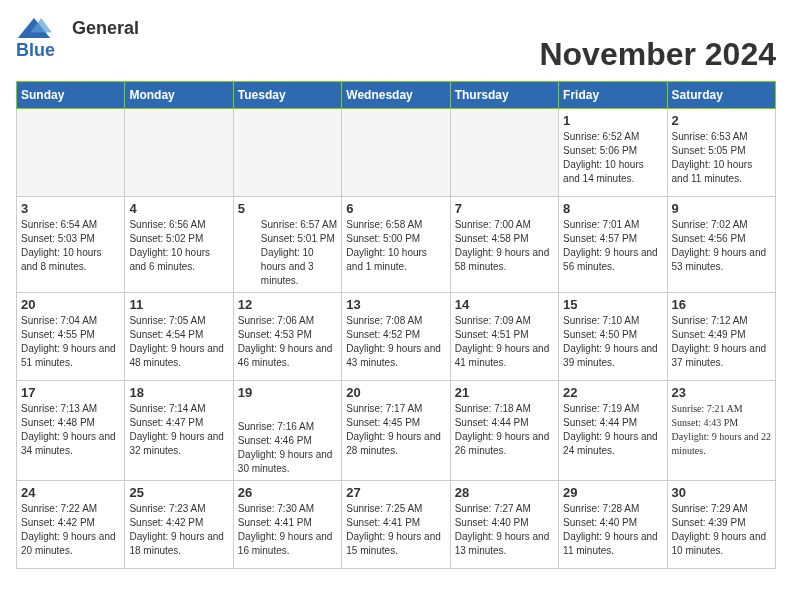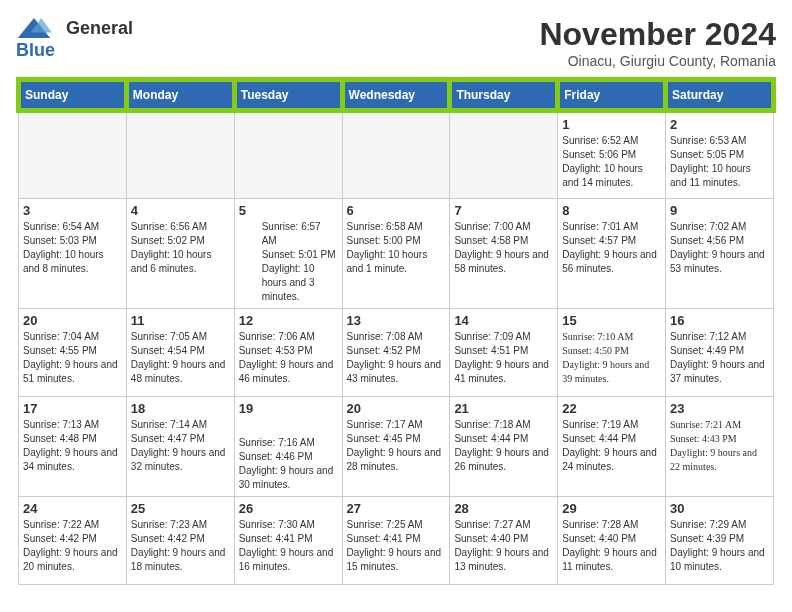--- a/index.html
+++ b/index.html
@@ -21,24 +21,25 @@
       flex-direction: column;
       align-items: flex-start;
     }
     .logo-icon {
       width: 36px;
       height: 24px;
     }
     .logo-row {
       display: flex;
       align-items: center;
-      gap: 14px;
+      gap: 20px;
     }
     .title-block {
       text-align: right;
+      margin-top: 20px;
     }
     .month-title {
       font-size: 32px;
       font-weight: bold;
       color: #333;
     }
     .location {
       font-size: 14px;
       color: #555;
     }
@@ -47,21 +48,21 @@
       border-collapse: collapse;
       table-layout: fixed;
     }
     th {
       background-color: #2e6ab1;
       color: #fff;
       font-size: 12px;
       font-weight: bold;
       padding: 6px 4px;
       text-align: left;
-      border: 5px solid #84cc16;
+      border: 1px solid #84cc16;
     }
     td {
       border: 1px solid #ccc;
       vertical-align: top;
       padding: 4px;
       font-size: 10px;
       color: #333;
       height: 88px;
       background: #fff;
     }
@@ -93,21 +94,20 @@
       <svg class="logo-icon" viewBox="0 0 40 26" xmlns="http://www.w3.org/2000/svg">
         <polygon points="20,2 38,24 2,24" fill="#2e6ab1"></polygon>
         <polygon points="28,2 40,18 16,18" fill="#5a9fd4" opacity="0.7"></polygon>
       </svg>
       <span style="font-size:18px;font-weight:bold;color:#333;">General</span>
     </div>
     <span style="font-size:18px;font-weight:bold;color:#2e6ab1;">Blue</span>
   </div>
   <div class="title-block">
     <div class="month-title">November 2024</div>
-    <div class="location">Oinacu, Giurgiu County, Romania</div>
   </div>
 </div>
 
 <table>
   <thead>
     <tr>
     <th>Sunday</th>
         <th>Monday</th>
         <th>Tuesday</th>
         <th>Wednesday</th>
@@ -206,21 +206,21 @@
 Daylight: 9 hours and 43 minutes.</div>
         </td>
         <td>
           <span class="day-number">14</span>
           <div class="day-info" style="white-space: pre-line;">Sunrise: 7:09 AM
 Sunset: 4:51 PM
 Daylight: 9 hours and 41 minutes.</div>
         </td>
         <td>
           <span class="day-number">15</span>
-          <div class="day-info" style="white-space: pre-line; font-family: Liberation Serif, serif;">Sunrise: 7:10 AM
+          <div class="day-info" style="white-space: pre-line;">Sunrise: 7:10 AM
 Sunset: 4:50 PM
 Daylight: 9 hours and 39 minutes.</div>
         </td>
         <td>
           <span class="day-number">16</span>
           <div class="day-info" style="white-space: pre-line;">Sunrise: 7:12 AM
 Sunset: 4:49 PM
 Daylight: 9 hours and 37 minutes.</div>
         </td>
       </tr>

